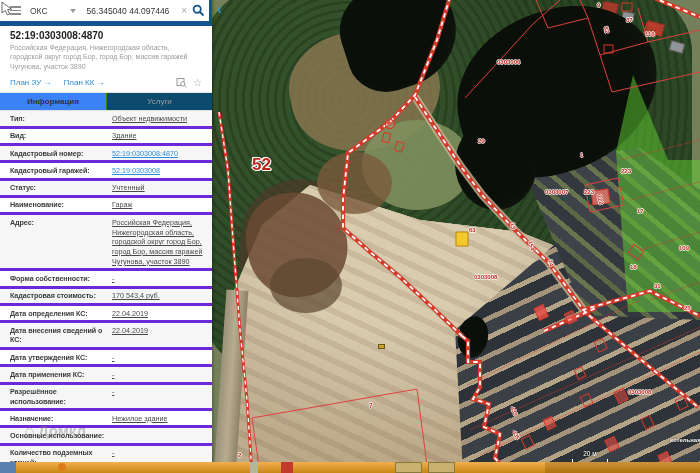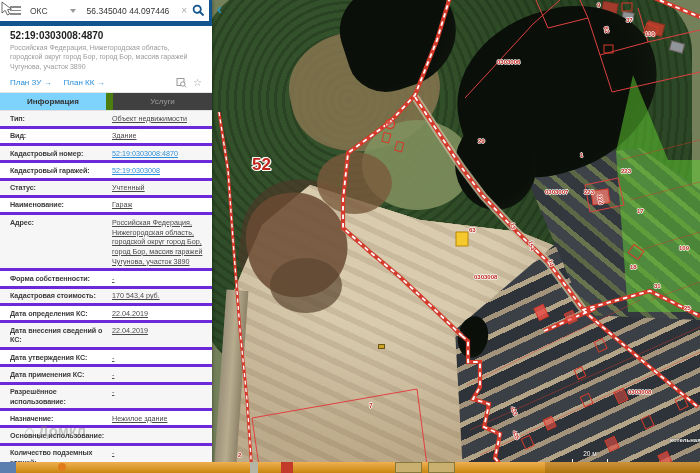--- a/index.html
+++ b/index.html
@@ -79,22 +79,22 @@
   .phead{padding:4px 10px 2px;}
   .kn{font-size:10px;font-weight:700;color:#222;}
   .addr{font-size:7px;color:#9a9a9a;line-height:1.35;margin-top:2px;}
   .plinks{display:flex;align-items:center;padding:4px 10px 4px;}
   .plink{font-size:8px;color:#2b8fd9;margin-right:12px;cursor:pointer;}
   .plicons{margin-left:auto;display:flex;align-items:center;gap:6px;}
   .staricon{color:#999;font-size:10px;line-height:10px;cursor:pointer;}
 
   .tabs{display:flex;flex:0 0 19px;height:19px;border-top:1px solid #e5e5e5;border-bottom:1px solid #e0e0e0;}
   .tab{width:50%;display:flex;align-items:center;justify-content:center;font-size:8px;cursor:pointer;}
-  .tab.active{background:#7dd3fc;color:#333;font-weight:700;}
-  .tab.inactive{background:#404040;color:#9d9d9d;border-left:7px solid #4d7c0f;}
+  .tab.active{background:#3b82f6;color:#333;font-weight:700;}
+  .tab.inactive{background:#0c4a6e;color:#9d9d9d;border-left:1px solid #4d7c0f;}
 
   .irows{flex:1;}
   .irow{display:flex;padding:2.6px 0 2px;border-bottom:3px solid #6d28d9;}
   .irow.alt{background:#f6f6f6;}
   .ilbl{width:110px;flex:0 0 110px;padding-left:10px;padding-right:4px;font-weight:700;font-size:7.2px;
         letter-spacing:-.1px;line-height:1.32;color:#3c3c3c;}
   .ival{flex:1;padding-left:2px;padding-right:6px;font-size:7.2px;line-height:1.35;color:#4a4a4a;text-decoration:underline;}
   .ival.link{color:#2b8fd9;cursor:pointer;}
 
   .watermark{position:absolute;left:24px;top:422px;z-index:30;color:rgba(125,125,125,.42);

